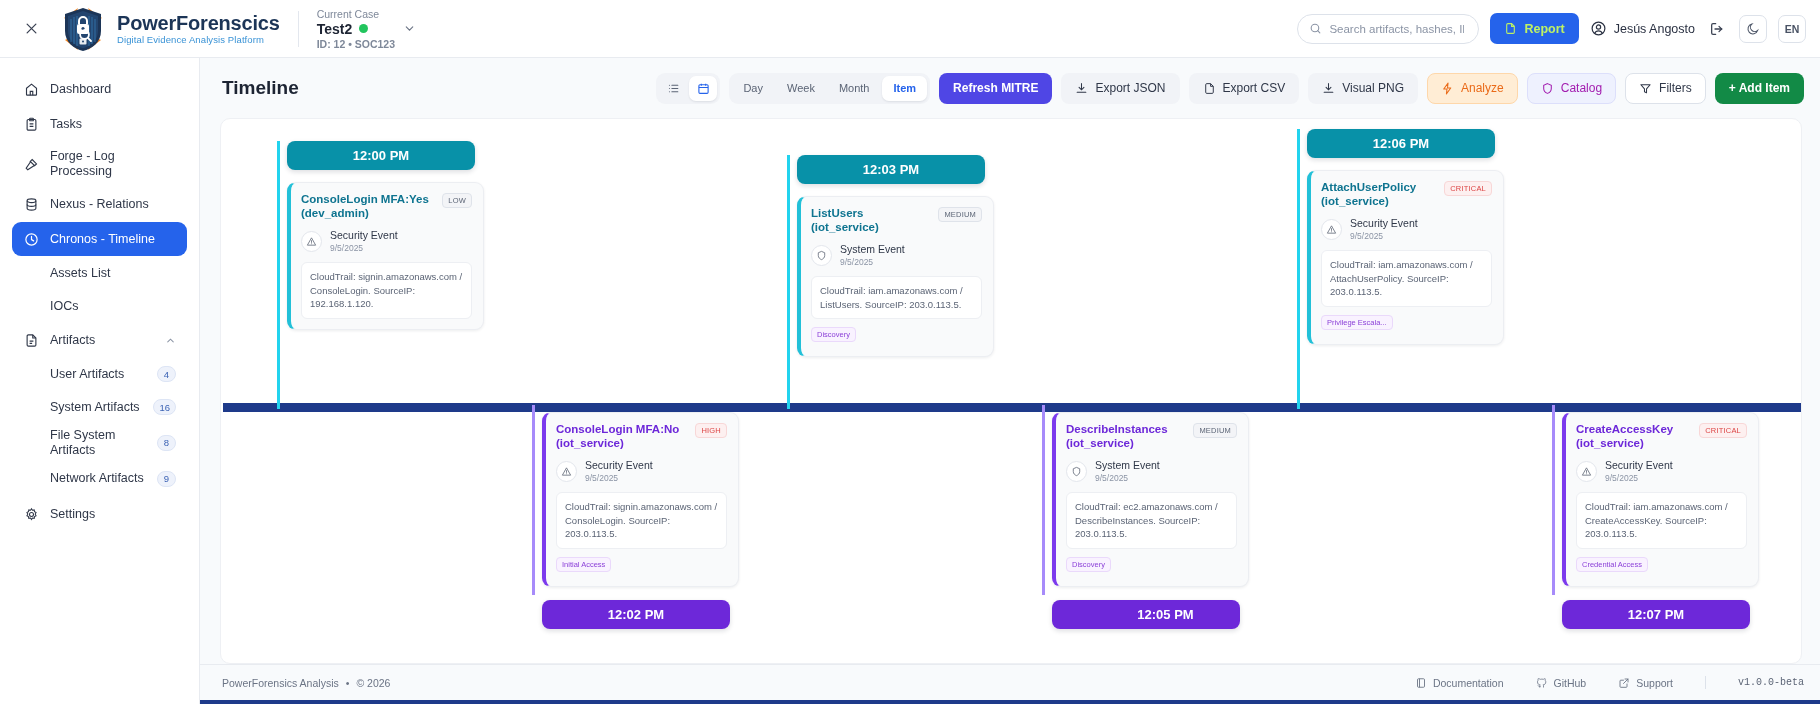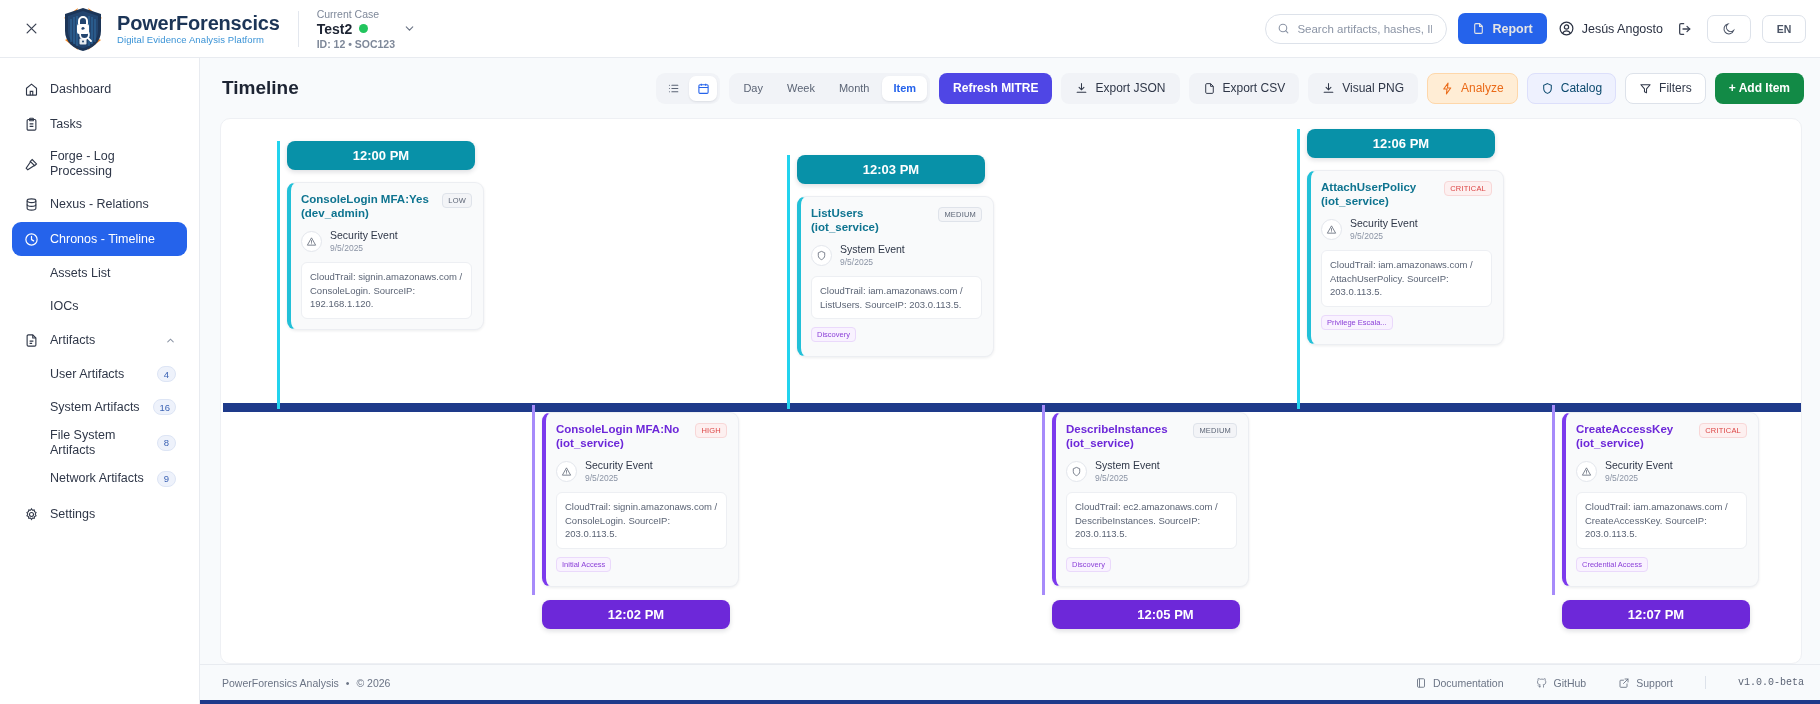--- a/index.html
+++ b/index.html
@@ -51,27 +51,27 @@
     border: 1px solid #dde2ea; border-radius: 15px;
     display: flex; align-items: center; gap: 7px;
     padding: 0 11px; background: #fff;
   }
   .search-box input {
     border: none; outline: none; font-size: 11.5px; color: #4a5365;
     font-family: "Liberation Sans", sans-serif; width: 135px; background: transparent;
   }
   .search-box input::placeholder { color: #8b94a5; }
   .btn-report {
-    height: 31px; background: #2563eb; color: #e5e5e5;
+    height: 31px; background: #2563eb; color: #bef264;
     border-radius: 7px; display: flex; align-items: center; gap: 7px;
     padding: 0 14px; font-size: 12.5px; font-weight: bold; cursor: pointer;
   }
   .user-chip { display: flex; align-items: center; gap: 7px; color: #2a3142; font-size: 12.5px; cursor: pointer; }
   .icon-sq {
-    width: 44px; height: 28px; border: 1px solid #dde2ea; border-radius: 7px;
+    width: 28px; height: 28px; border: 1px solid #dde2ea; border-radius: 7px;
     display: flex; align-items: center; justify-content: center;
     color: #4a5365; font-size: 12px; cursor: pointer; background: #fff;
   }
   .icon-plain {
     width: 22px; height: 22px; display: flex; align-items: center; justify-content: center;
     color: #3b4253; cursor: pointer;
   }
   .lang { font-size: 10.5px; font-weight: bold; }
 
   
@@ -128,21 +128,21 @@
   .seg-btn.on { background: #fff; color: #2563eb; font-weight: bold; box-shadow: 0 1px 2px rgba(16,24,40,.09); }
   .seg-icon { min-width: 28px; padding: 0 6px; }
 
   .tb-btn {
     height: 31px; border-radius: 8px; display: flex; align-items: center;
     gap: 7px; padding: 0 13px; font-size: 12px; cursor: pointer;
     background: #f1f3f7; color: #2f3748; border: 1px solid transparent;
   }
   .tb-btn.primary { background: #4f46e5; color: #fff; font-weight: bold; }
   .tb-btn.analyze { background: #ffedd5; color: #ea6a18; border-color: #fed7aa; }
-  .tb-btn.catalog { background: #eef1fe; color: #0c4a6e; border-color: #dcdffb; }
+  .tb-btn.catalog { background: #eef1fe; color: #a21caf; border-color: #dcdffb; }
   .tb-btn.plain { background: #fff; color: #2f3748; border-color: #dde2ea; }
   .tb-btn.add { background: #128a46; color: #fff; font-weight: bold; }
 
   
   .canvas-wrap { flex: 1; padding: 0 18px 0 20px; min-height: 0; }
   .canvas {
     position: relative; width: 100%; height: 100%;
     background: #fff; border-radius: 10px; border: 1px solid #eef0f4;
     overflow: hidden;
   }

